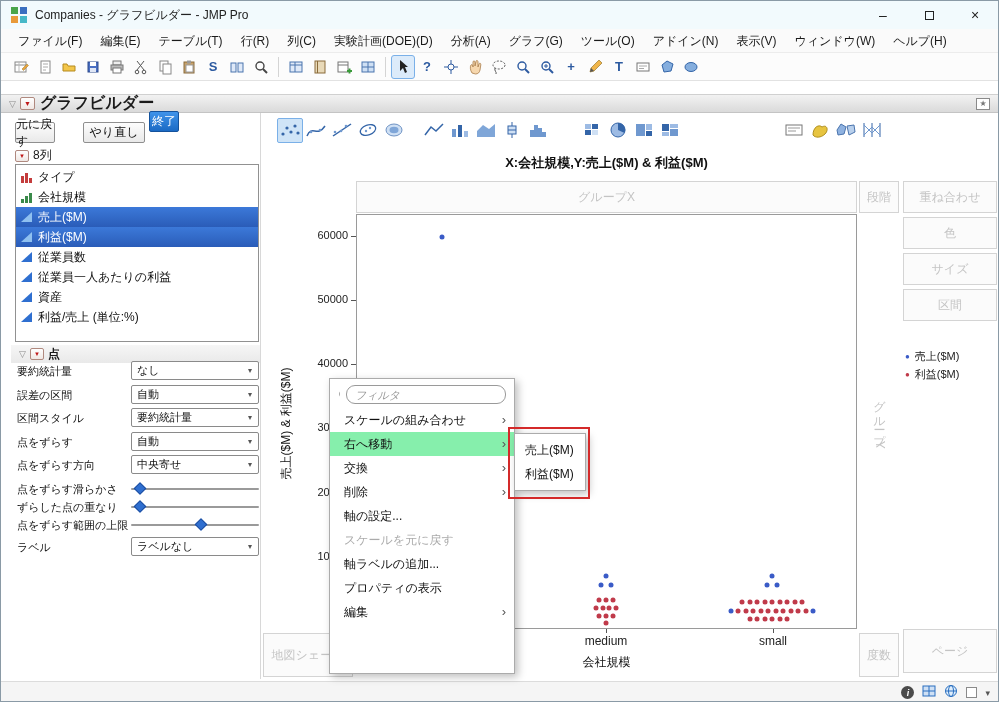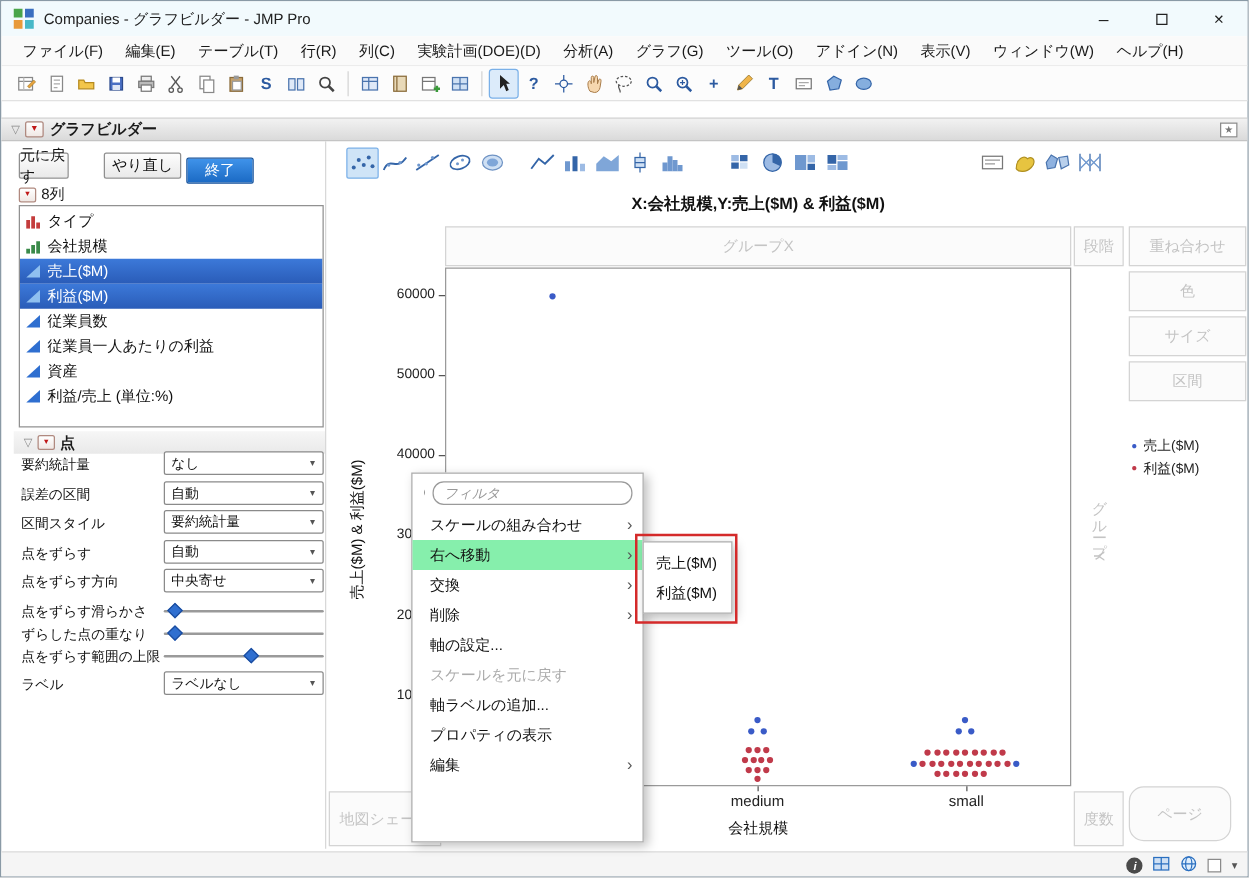--- a/index.html
+++ b/index.html
@@ -25,21 +25,21 @@
   .tbtn { width:24px; height:24px; display:flex; align-items:center; justify-content:center; border-radius:3px; border:1px solid transparent; }
   .tool-selected { background:#dcebfa; border:1px solid #7ab0e8; }
   .tsep { width:1px; height:20px; background:#d4d4d4; margin:0 5px; }
   .glyph-ico { font-size:13px; font-weight:bold; color:#2c5aa0; }
 
   
   .gb-header { position:absolute; top:93px; left:0; width:100%; height:19px; background:linear-gradient(#f2f2f2,#dadada); border-top:1px solid #d0d0d0; border-bottom:1px solid #c4c4c4; display:flex; align-items:center; }
   .disc { color:#8a8a8a; font-size:9px; margin:0 4px 0 8px; }
   .redtri-btn { width:15px; height:13px; border:1px solid #b0897f; background:linear-gradient(#fff,#f0e8e4); border-radius:2px; display:inline-flex; align-items:center; justify-content:center; margin-right:5px; }
   .redtri-btn span { color:#c01818; font-size:7px; line-height:1; }
-  .gb-title { font-weight:bold; font-size:12px; }
+  .gb-title { font-weight:bold; font-size:16px; }
   .pinbox { margin-left:auto; margin-right:8px; width:14px; height:12px; border:1px solid #8a8a8a; background:#fff; display:flex; align-items:center; justify-content:center; font-size:8px; color:#777; }
 
   
   .btn { position:absolute; height:21px; border:1px solid #8f8f8f; border-radius:2px; background:linear-gradient(#fdfdfd,#e9e9e9); font-size:12px; display:flex; align-items:center; justify-content:center; color:#111; }
   .btn-done { background:linear-gradient(#3f93ea,#1b6ac4); border-color:#14529c; color:#fff; }
   .col-head { position:absolute; display:flex; align-items:center; font-size:12px; }
   .mini-redtri { width:14px; height:12px; border:1px solid #b0897f; background:linear-gradient(#fff,#f0e8e4); border-radius:2px; display:inline-flex; align-items:center; justify-content:center; margin-right:4px; }
   .mini-redtri span { color:#c01818; font-size:6px; line-height:1; }
   .col-list { position:absolute; left:14px; top:163px; width:244px; height:178px; background:#fff; border:1px solid #919191; padding-top:2px; overflow:hidden; }
   .col-row { height:20px; display:flex; align-items:center; padding-left:4px; font-size:12px; color:#111; }
@@ -321,21 +321,21 @@
         <span>▼</span>
       </span>
     <span class="gb-title">グラフビルダー</span>
     <span class="pinbox">★</span>
   </div>
 
   <div class="panel-divider"></div>
 
   <div class="btn" style="left:14px; top:121px; width:40px;">元に戻す</div>
   <div class="btn" style="left:82px; top:121px; width:62px;">やり直し</div>
-  <div class="btn btn-done" style="left:148px; top:125px; width:54px;">終了</div>
+  <div class="btn btn-done" style="left:148px; top:110px; width:30px;">終了</div>
 
   <div class="col-head" style="left:14px; top:146px;">
     <span class="mini-redtri">
         <span>▼</span>
       </span>
     <span>8列</span>
   </div>
 
   <div class="col-list">
     <div class="col-row">
@@ -623,21 +623,21 @@
   <div class="zone" style="left:858px; top:180px; width:40px; height:32px;">段階</div>
   <div class="zone" style="left:902px; top:180px; width:94px; height:32px;">重ね合わせ</div>
   <div class="zone" style="left:902px; top:216px; width:94px; height:32px;">色</div>
   <div class="zone" style="left:902px; top:252px; width:94px; height:32px;">サイズ</div>
   <div class="zone" style="left:902px; top:288px; width:94px; height:32px;">区間</div>
   <div class="zone" style="left:858px; top:213px; width:40px; height:415px; border:none; background:transparent;">
       <span class="vert-zone-text">グループY</span>
     </div>
   <div class="zone" style="left:262px; top:632px; width:90px; height:44px;">地図シェープ</div>
   <div class="zone" style="left:858px; top:632px; width:40px; height:44px;">度数</div>
-  <div class="zone" style="left:902px; top:628px; width:82px; height:44px;border-radius:12px;">ページ</div>
+  <div class="zone" style="left:902px; top:628px; width:94px; height:44px;">ページ</div>
 
   <div class="plot">
       <span class="dot dot-blue" style="left: 17%; top: 5.3%;"></span>
       <span class="dot dot-blue" style="left: 49.9%; top: 87.4%;"></span>
       <span class="dot dot-blue" style="left: 48.8%; top: 89.5%;"></span>
       <span class="dot dot-blue" style="left: 51%; top: 89.5%;"></span>
       <span class="dot dot-red" style="left: 48.5%; top: 93.1%;"></span>
       <span class="dot dot-red" style="left: 49.9%; top: 93.1%;"></span>
       <span class="dot dot-red" style="left: 51.3%; top: 93.1%;"></span>
       <span class="dot dot-red" style="left: 47.8%; top: 95.1%;"></span>

